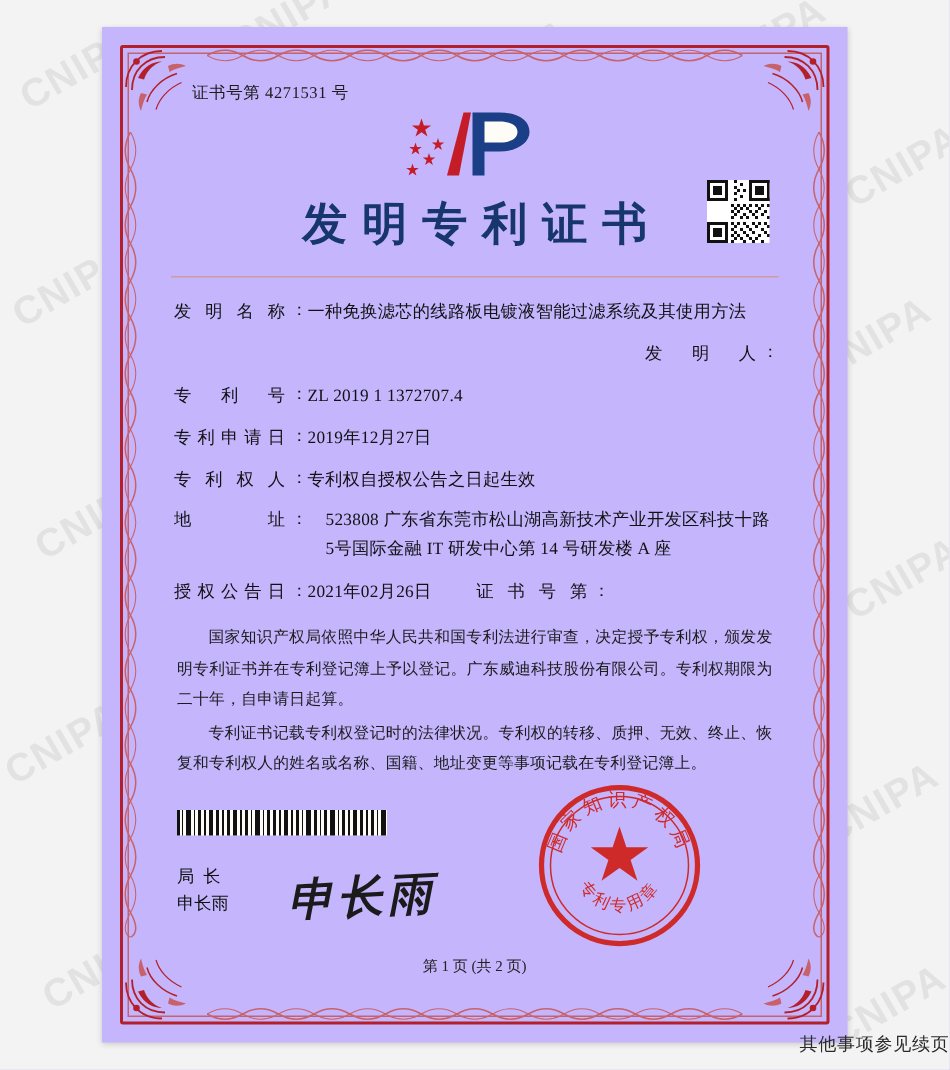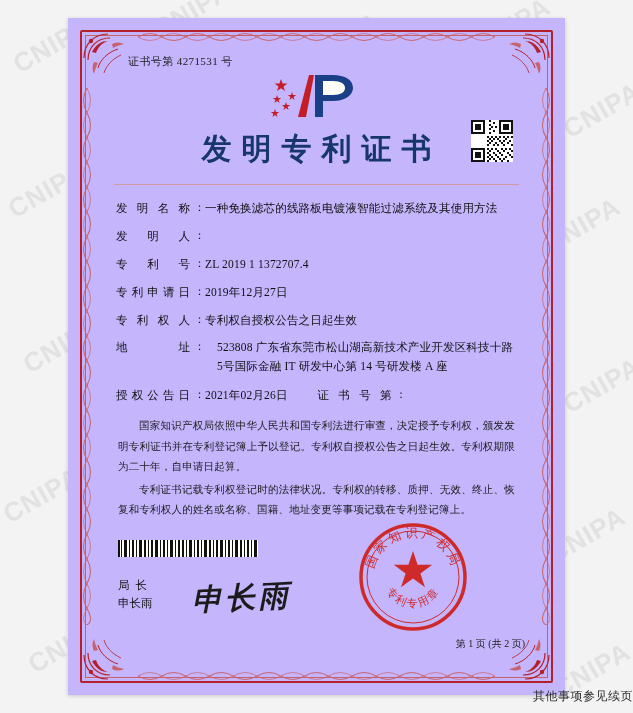--- a/index.html
+++ b/index.html
@@ -144,20 +144,21 @@
     padding-left: 8px;
     padding-right: 6px;
     font-size: 11px;
     color: #111;
     line-height: 1.6;
   }
   .field-row {
     display: flex;
     align-items: flex-start;
     margin-bottom: 9.5px;
+    justify-content: flex-end;
   }
   .field-label {
     width: 74px;
     flex: 0 0 74px;
     text-align: justify;
     text-align-last: justify;
     font-size: 11.5px;
     color: #111;
     padding-right: 4px;
   }
@@ -228,21 +229,21 @@
     position: absolute;
     right: 56px;
     bottom: 28px;
     width: 112px;
     height: 112px;
   }
   .page-num {
     position: absolute;
     left: 0; right: 0;
     bottom: 10px;
-    text-align: right;
+    text-align: center;
     font-size: 10px;
     color: #222;
   }
   .footer-note {
     position: absolute;
     left: 0; right: 0;
     bottom: 8px;
     text-align: right;
     font-size: 12px;
     color: #2a2a2a;
@@ -517,21 +518,21 @@
             </div>
             <div class="half">
               <span class="field-label">证书号第</span>
               <span class="field-colon">：</span>
             </div>
           </div>
         </div>
       </div>
 
       <div class="body-text">
-        <p>国家知识产权局依照中华人民共和国专利法进行审查，决定授予专利权，颁发发明专利证书并在专利登记簿上予以登记。专利权自授权公告之日起生效。专利权期限为二十年，自申请日起算。</p>
+        <p>国家知识产权局依照中华人民共和国专利法进行审查，决定授予专利权，颁发发明专利证书并在专利登记簿上予以登记。广东威迪科技股份有限公司。专利权期限为二十年，自申请日起算。</p>
         <p>专利证书记载专利权登记时的法律状况。专利权的转移、质押、无效、终止、恢复和专利权人的姓名或名称、国籍、地址变更等事项记载在专利登记簿上。</p>
       </div>
 
       <div class="barcode">
         <svg width="140" height="17" viewBox="0 0 140 17" shape-rendering="crispEdges">
           <rect width="140" height="17" fill="#fdfcf7"></rect>
           <g fill="#111">
             <rect x="0" y="0" width="2" height="17"></rect>
               <rect x="3" y="0" width="1" height="17"></rect>
             <rect x="6" y="0" width="3" height="17"></rect>

